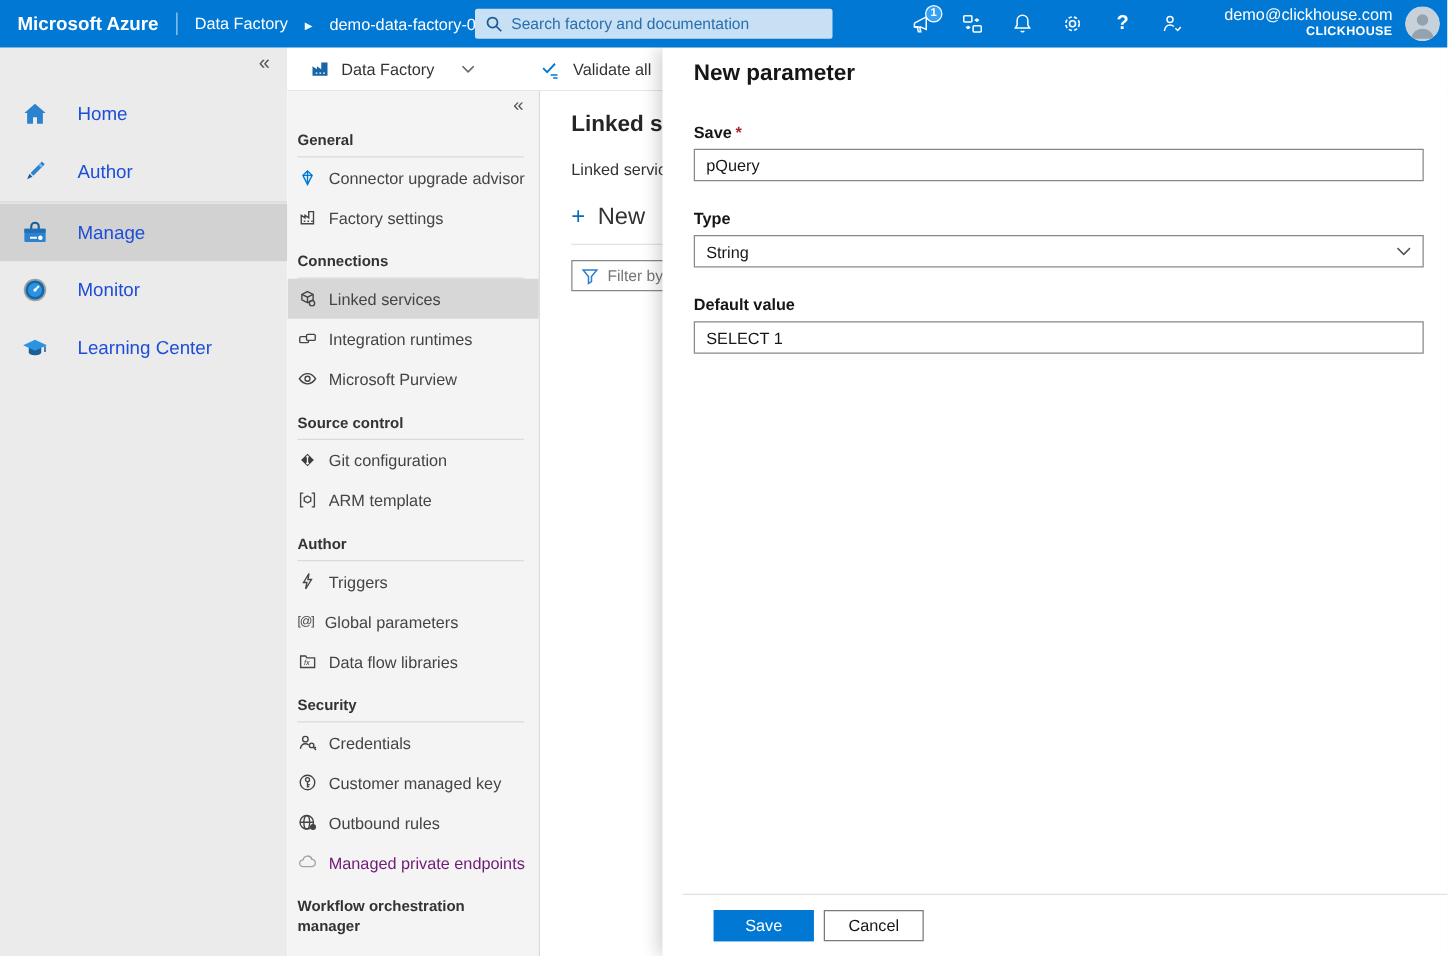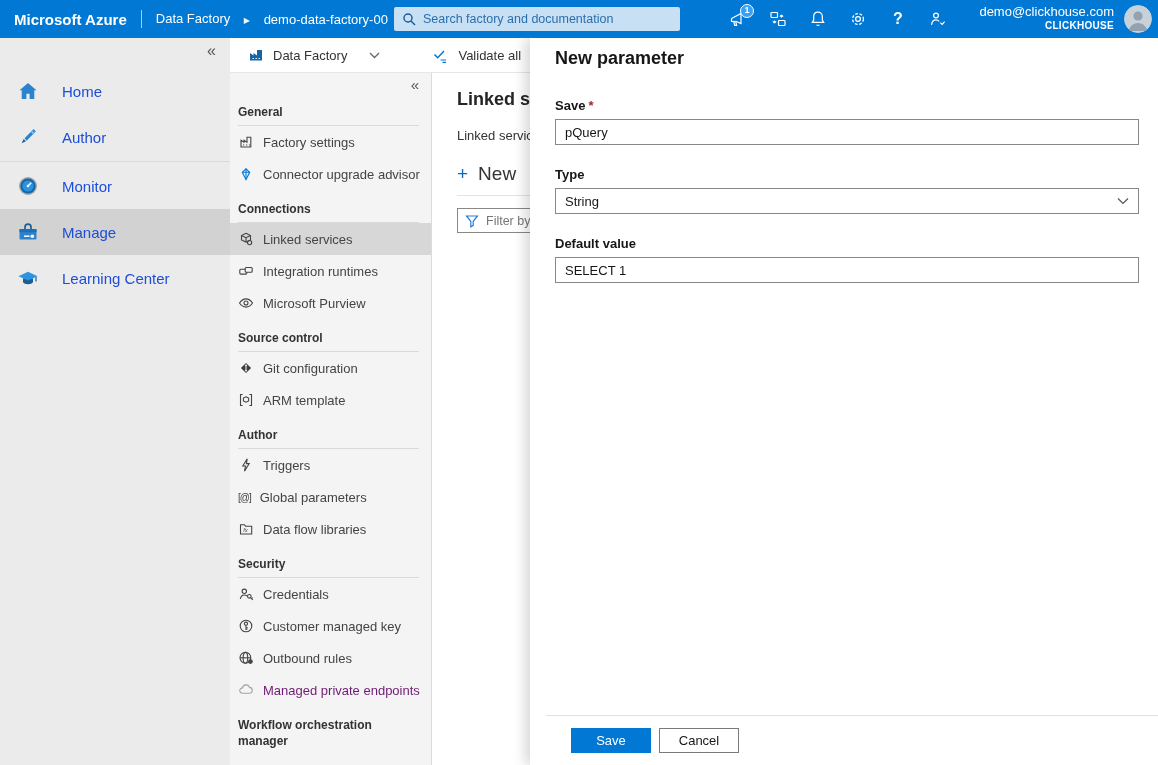--- a/index.html
+++ b/index.html
@@ -9,21 +9,21 @@
   svg { display:block; }
 
   
   .topbar { position:absolute; top:0; left:0; width:1158px; height:38px;
             background:#0078d4; display:flex; align-items:center; color:#fff; z-index:50; }
   .brand { font-size:15px; font-weight:bold; margin-left:14px; white-space:nowrap; cursor:pointer; }
   .tb-sep { width:1px; height:18px; background:rgba(255,255,255,.65); margin:0 14px; }
   .crumb { font-size:13px; white-space:nowrap; cursor:pointer; }
   .crumb-arrow { font-size:8px; margin:0 10px; opacity:.95; }
   .crumb-factory { display:inline-block; width:148px; overflow:hidden; vertical-align:middle; }
-  .searchbox { position:absolute; left:394px; top:7px; width:286px; height:24px;
+  .searchbox { position:absolute; left:380px; top:7px; width:286px; height:24px;
                background:#c7e0f4; border-radius:2px; display:flex; align-items:center;
                padding:0 8px; gap:7px; }
   .searchbox input { flex:1; border:none; background:transparent; outline:none;
                      font-size:12.5px; color:#1a5a96; font-family:inherit; }
   .searchbox input::placeholder { color:#2a6fad; opacity:1; }
   .tb-icons { position:absolute; left:728px; top:0; height:38px; display:flex;
               align-items:center; gap:20px; }
   .tb-icon { width:20px; height:20px; position:relative; cursor:pointer; color:#fff;
              display:flex; align-items:center; justify-content:center; }
   .badge { position:absolute; top:-5px; right:-6px; min-width:14px; height:14px;
@@ -200,44 +200,44 @@
           <g transform="rotate(45 12 12)">
             <rect x="10.4" y="2.5" width="3.2" height="13" rx="0.6" fill="#2b83d0"></rect>
             <rect x="10.4" y="4.5" width="3.2" height="2" fill="#7dbbec"></rect>
             <path d="M10.4 16.5h3.2L12 21z" fill="#1b5d99"></path>
           </g>
         </svg>
       </span>
       <span>Author</span>
     </div>
     <div class="ln-div"></div>
+    <div class="ln-item selected">
+      <span>
+        <svg width="24" height="24" viewBox="0 0 24 24">
+          <path d="M9 9.5V7.2A3 3 0 0 1 15 7.2v2.3" fill="none" stroke="#1b5d99" stroke-width="1.7"></path>
+          <rect x="3.5" y="9" width="17" height="10.5" rx="1" fill="#2b83d0"></rect>
+          <rect x="3.5" y="9" width="17" height="3.2" fill="#1e6fb4"></rect>
+          <path d="M8 16.2h5.5" stroke="#fff" stroke-width="1.5"></path>
+          <circle cx="16.3" cy="16.2" r="1.8" fill="#fff"></circle>
+        </svg>
+      </span>
+      <span>Manage</span>
+    </div>
     <div class="ln-item">
       <span>
         <svg width="24" height="24" viewBox="0 0 24 24">
           <circle cx="12" cy="12" r="9" fill="#9aa2a9"></circle>
           <circle cx="12" cy="12" r="7.6" fill="#1565a7"></circle>
           <circle cx="12" cy="12" r="5.6" fill="#2b94e0"></circle>
           <path d="M12 12l3.2-3.2" stroke="#fff" stroke-width="1.5"></path>
           <circle cx="12" cy="12" r="1.3" fill="#fff"></circle>
         </svg>
       </span>
       <span>Monitor</span>
     </div>
-    <div class="ln-item selected">
-      <span>
-        <svg width="24" height="24" viewBox="0 0 24 24">
-          <path d="M9 9.5V7.2A3 3 0 0 1 15 7.2v2.3" fill="none" stroke="#1b5d99" stroke-width="1.7"></path>
-          <rect x="3.5" y="9" width="17" height="10.5" rx="1" fill="#2b83d0"></rect>
-          <rect x="3.5" y="9" width="17" height="3.2" fill="#1e6fb4"></rect>
-          <path d="M8 16.2h5.5" stroke="#fff" stroke-width="1.5"></path>
-          <circle cx="16.3" cy="16.2" r="1.8" fill="#fff"></circle>
-        </svg>
-      </span>
-      <span>Manage</span>
-    </div>
     <div class="ln-item">
       <span>
         <svg width="24" height="24" viewBox="0 0 24 24">
           <path d="M7 12.3V16c0 1.2 2.2 2.2 5 2.2s5-1 5-2.2v-3.7z" fill="#1b5d99"></path>
           <path d="M2.5 10.2L12 5.8l9.5 4.4L12 14.6z" fill="#2b94e0"></path>
           <path d="M20 11v4.5" stroke="#1b5d99" stroke-width="1.2"></path>
         </svg>
       </span>
       <span>Learning Center</span>
     </div>
@@ -280,35 +280,35 @@
   </div>
 
   <div class="ws-body">
 
     <div class="mn">
       <div class="mn-collapse">«</div>
 
       <div class="mn-header first">General</div>
       <div class="mn-item">
         <span>
-          <svg width="16" height="16" viewBox="0 0 16 16" fill="none" stroke="#444" stroke-width="1.1">
-            <path d="M3 13V6.2l3 2.1V6.2l3 2.1V3.3h3.8V13z"></path>
-            <path d="M5 11h1.2M8 11h1.2M11 11h1.2"></path>
-          </svg>
-        </span>
-        <span>Factory settings</span>
-      </div>
-      <div class="mn-item">
-        <span>
           <svg width="16" height="16" viewBox="0 0 16 16" fill="none" stroke="#0078d4" stroke-width="1.1">
             <path d="M4.3 6.3L8 2.8l3.7 3.5L8 13.5z"></path>
             <path d="M4.3 6.3h7.4M8 2.8v10.7"></path>
           </svg>
         </span>
         <span>Connector upgrade advisor</span>
+      </div>
+      <div class="mn-item">
+        <span>
+          <svg width="16" height="16" viewBox="0 0 16 16" fill="none" stroke="#444" stroke-width="1.1">
+            <path d="M3 13V6.2l3 2.1V6.2l3 2.1V3.3h3.8V13z"></path>
+            <path d="M5 11h1.2M8 11h1.2M11 11h1.2"></path>
+          </svg>
+        </span>
+        <span>Factory settings</span>
       </div>
 
       <div class="mn-header">Connections</div>
       <div class="mn-item selected">
         <span>
           <svg width="16" height="16" viewBox="0 0 16 16" fill="none" stroke="#444" stroke-width="1.1">
             <path d="M8 2.3l4.5 2.2v4.4L8 11.1 3.5 8.9V4.5z"></path>
             <path d="M3.5 4.5L8 6.7l4.5-2.2M8 6.7v4.4"></path>
             <circle cx="11.6" cy="11.6" r="2.1"></circle>
           </svg>

